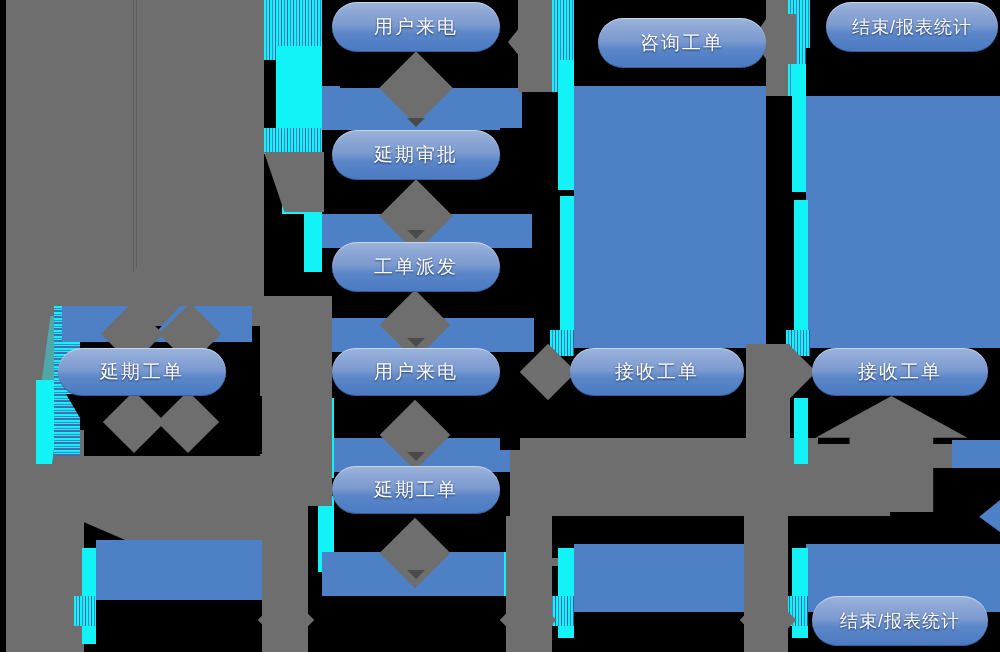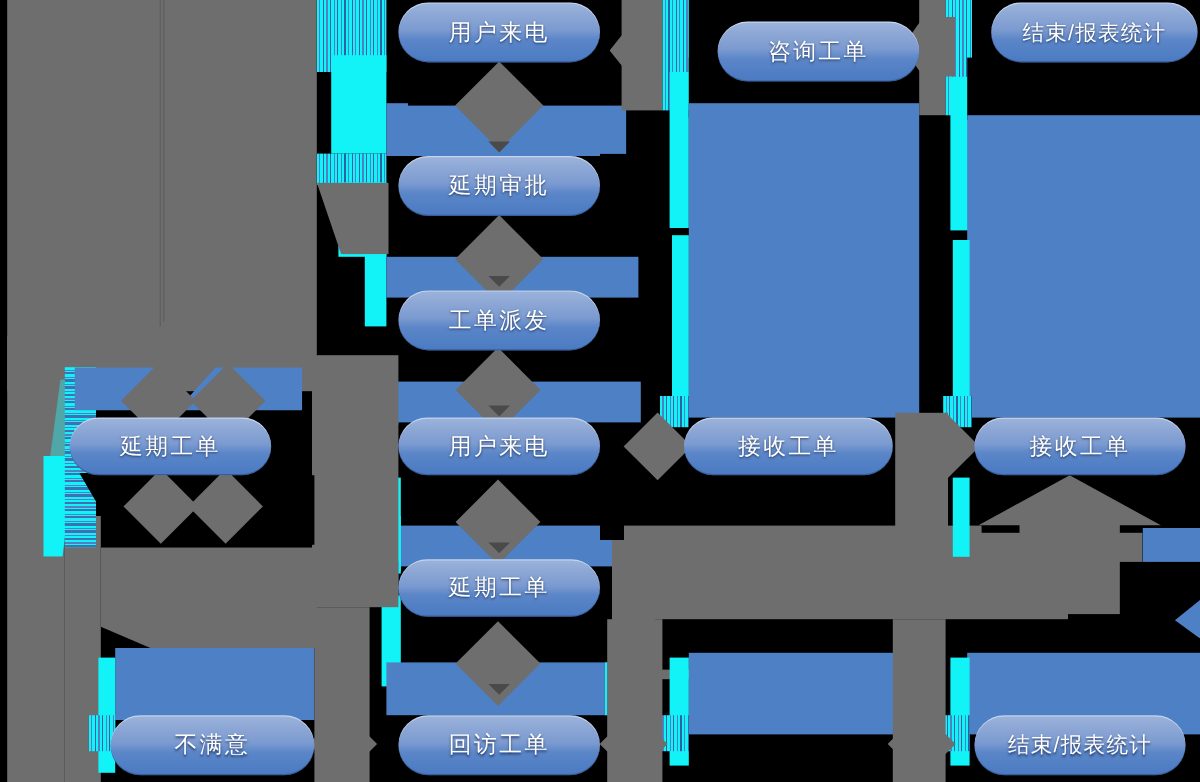--- a/index.html
+++ b/index.html
@@ -217,20 +217,18 @@
   <div class="node" style="left:58px;top:348px;width:168px;height:48px;">延期工单</div>
 
   <div class="node" style="left:332px;top:348px;width:168px;height:48px;">用户来电</div>
 
   <div class="node" style="left:570px;top:348px;width:174px;height:48px;">接收工单</div>
 
   <div class="node" style="left:812px;top:348px;width:176px;height:48px;">接收工单</div>
 
   <div class="node" style="left:332px;top:466px;width:168px;height:48px;">延期工单</div>
 
-  <div class="node" style="left:92px;top:596px;width:170px;height:50px;">不满意</div>
-
-  <div class="node" style="left:332px;top:596px;width:168px;height:50px;">回访工单</div>
+
 
 
   <div class="node wide" style="left:812px;top:596px;width:176px;height:50px;">结束/报表统计</div>
 
 </div>
 
 </body></html>

